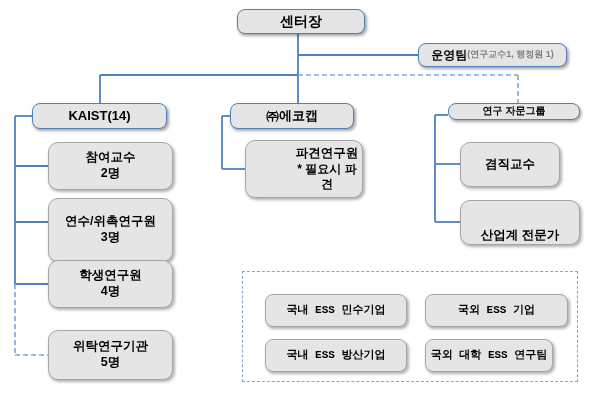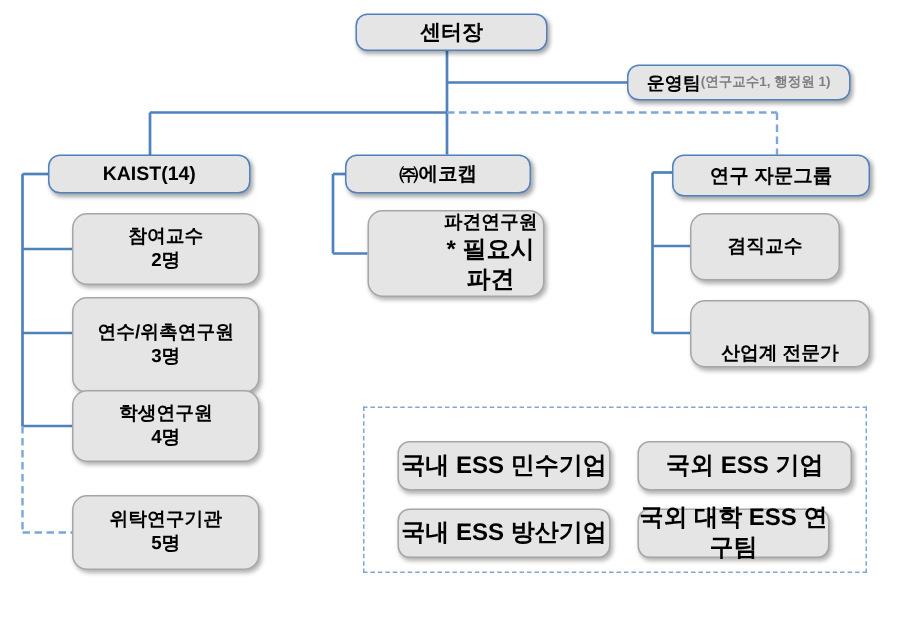--- a/index.html
+++ b/index.html
@@ -39,41 +39,41 @@
   .gray {
     border: 1.6px solid #a6a6a6;
     border-radius: 10px;
     box-shadow: 1.5px 2px 3px rgba(0,0,0,0.30);
   }
   .root-box        { left: 237px; top: 9px;   width: 128px; height: 25px; font-size: 14px; }
   .ops-box         { left: 418px; top: 43px;  width: 149px; height: 24px; font-size: 12px; flex-direction: row; }
   .ops-detail      { font-size: 9px; color: #7f7f7f; font-weight: bold; white-space: nowrap; }
   .kaist-box       { left: 32px;  top: 103px; width: 135px; height: 26px; font-size: 13px; }
   .ecocap-box      { left: 230px; top: 103px; width: 124px; height: 26px; font-size: 13px; }
-  .advisory-box    { left: 448px; top: 103px; width: 132px; height: 28px; font-size: 13px; }
+  .advisory-box    { left: 448px; top: 103px; width: 132px; height: 17px; font-size: 10px; }
   .member          { font-size: 12.5px; }
   .k1 { left: 48px; top: 142px; width: 125px; height: 48px; }
   .k2 { left: 48px; top: 198px; width: 125px; height: 64px; }
   .k3 { left: 48px; top: 260px; width: 125px; height: 48px; }
   .k4 { left: 48px; top: 330px; width: 125px; height: 50px; }
   .e1 { left: 245px; top: 140px; width: 118px; height: 58px; padding-left: 46px; }
-  .e1 .note { font-size: 16px; }
+  .e1 .note { font-size: 12px; }
   .a1 { left: 460px; top: 142px; width: 100px; height: 45px; }
   .a2 { left: 460px; top: 200px; width: 120px; height: 45px; justify-content: flex-end; }
   .participants-container {
     position: absolute;
     left: 242px; top: 271px;
     width: 336px; height: 111px;
     border: 1.6px dashed #7da7d9;
     box-sizing: border-box;
     z-index: 1;
     background: transparent;
   }
   .participants-label { left: 265px; top: 255px; width: 133px; height: 26px; font-size: 13px; z-index: 3; }
-  .p-item { font-size: 16px; z-index: 3; border-radius: 8px; }
+  .p-item { font-size: 11px; z-index: 3; border-radius: 8px; font-family: Liberation Mono, monospace; }
   .p1 { left: 265px; top: 294px; width: 142px; height: 33px; }
   .p2 { left: 425px; top: 294px; width: 143px; height: 33px; }
   .p3 { left: 265px; top: 339px; width: 142px; height: 33px; }
   .p4 { left: 425px; top: 339px; width: 128px; height: 33px; }
 </style>
 </head>
 <body>
 
 <div class="stage">
 

